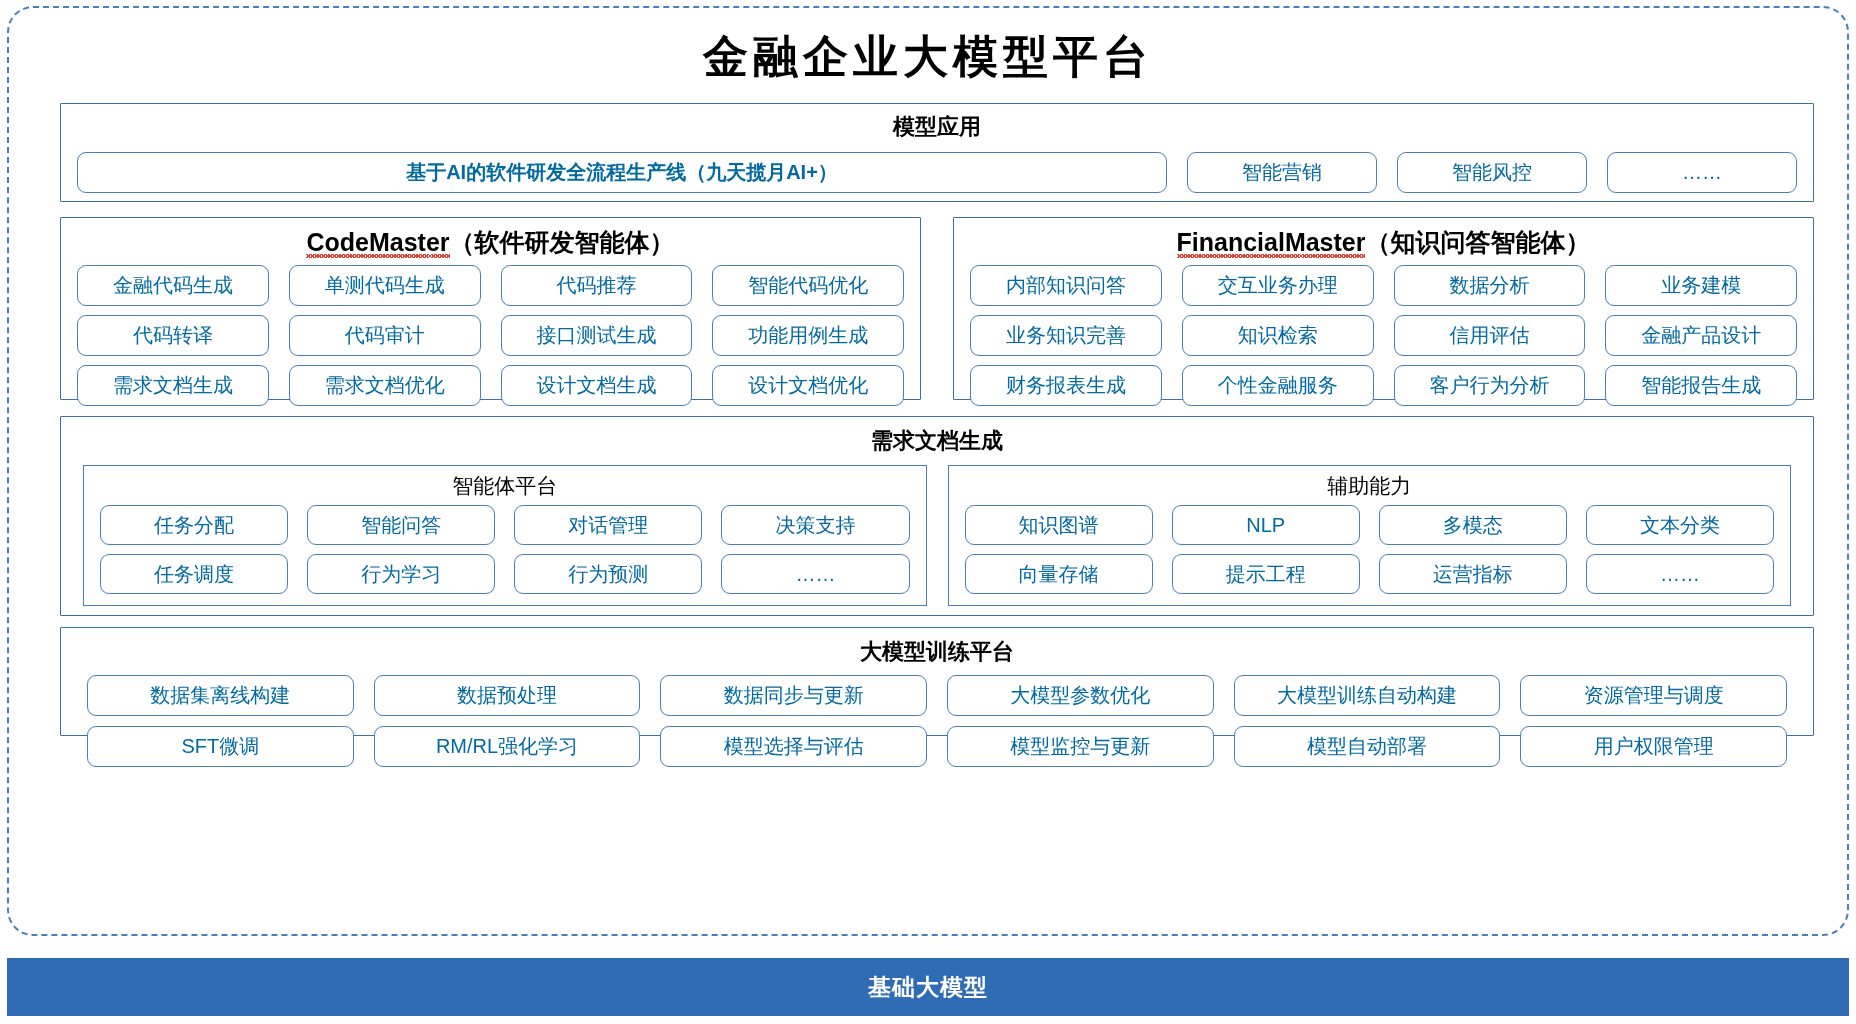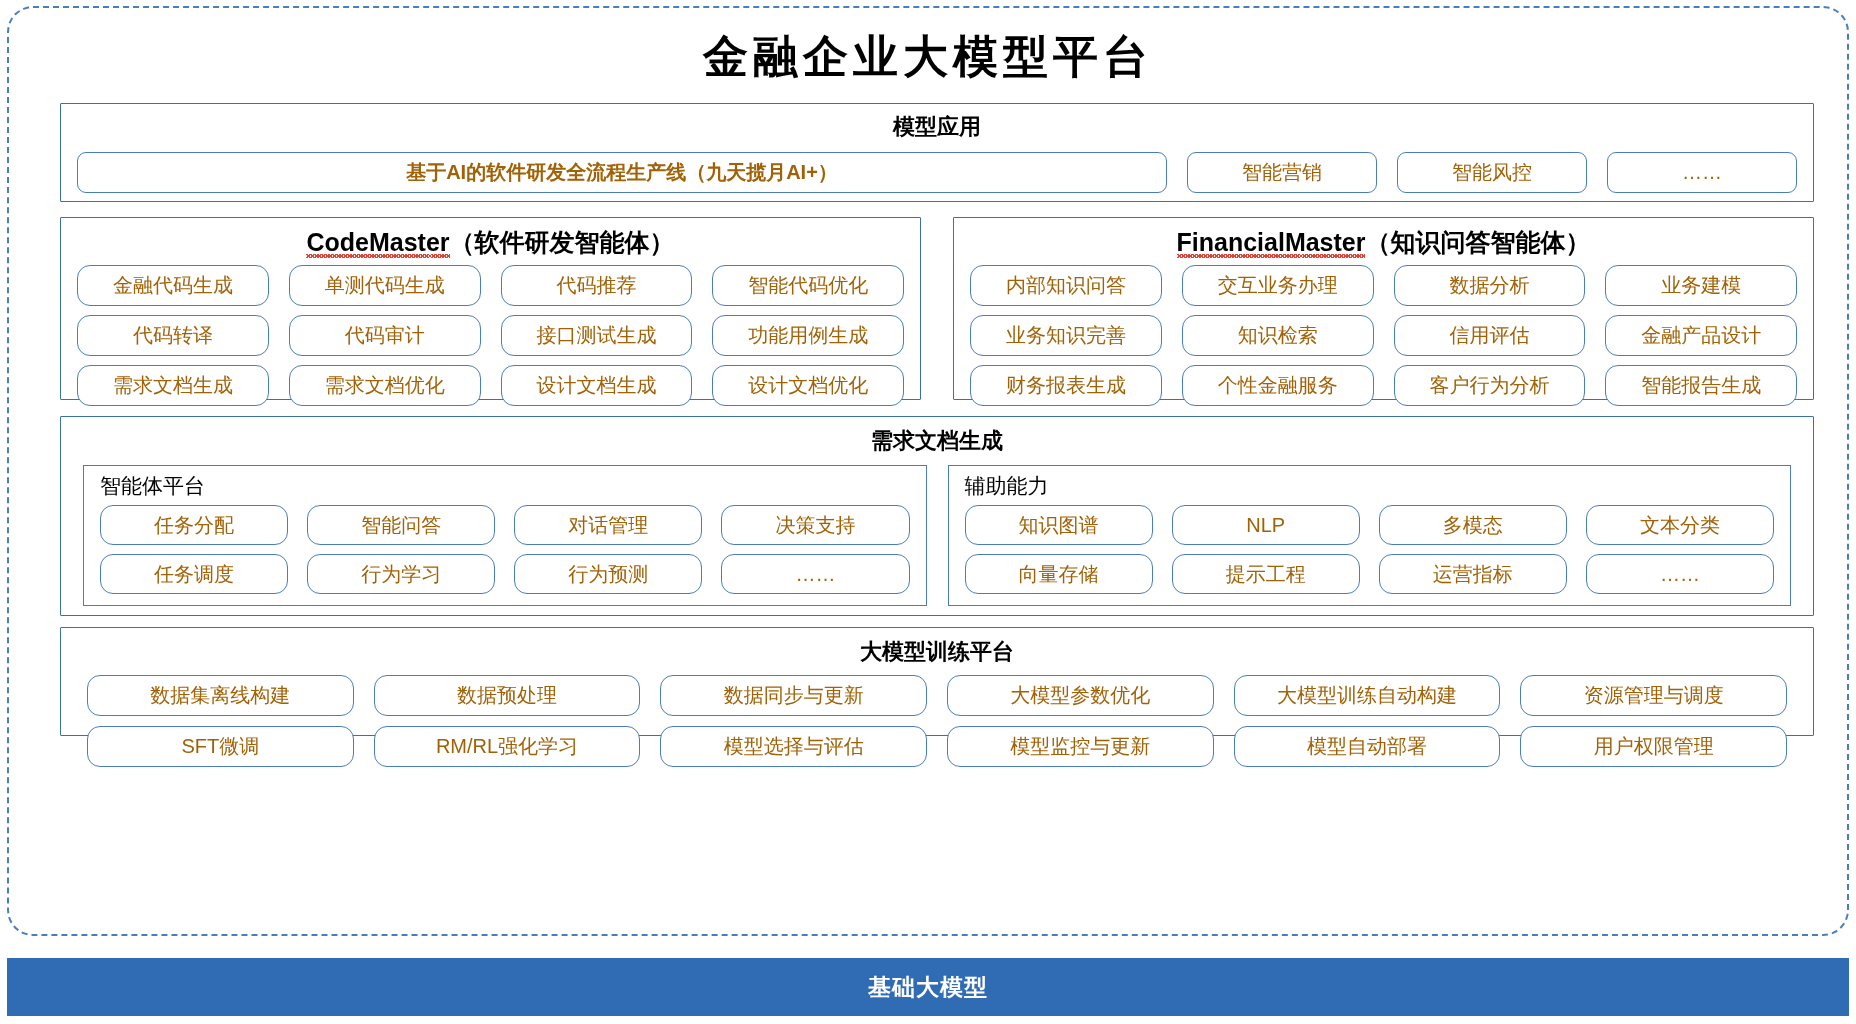--- a/index.html
+++ b/index.html
@@ -57,46 +57,47 @@
   }
 
   .section-title {
     text-align: center;
     font-size: 22px;
     font-weight: 700;
     line-height: 1;
   }
 
   .sub-title {
+    text-align: center;
     font-size: 21px;
     font-weight: 400;
     line-height: 1;
   }
 
   
   .chip {
     box-sizing: border-box;
     border: 1.4px solid #4a7ebb;
     border-radius: 9px;
     background: #ffffff;
     display: flex;
     align-items: center;
     justify-content: center;
     font-size: 20px;
     height: 40px;
     white-space: nowrap;
-    color: #a16207;
+    color: #0369a1;
   }
   .chip.wide-label { font-size: 19px; }
 
   .row {
     display: flex;
     gap: 20px;
   }
-  .row > .chip { flex: 1 1 0; border-radius: 13px; }
+  .row > .chip { flex: 1 1 0; }
 
   
   #app-section {
     position: absolute;
     left: 51px;
     top: 95px;
     width: 1754px;
     height: 99px;
     padding: 0;
   }

